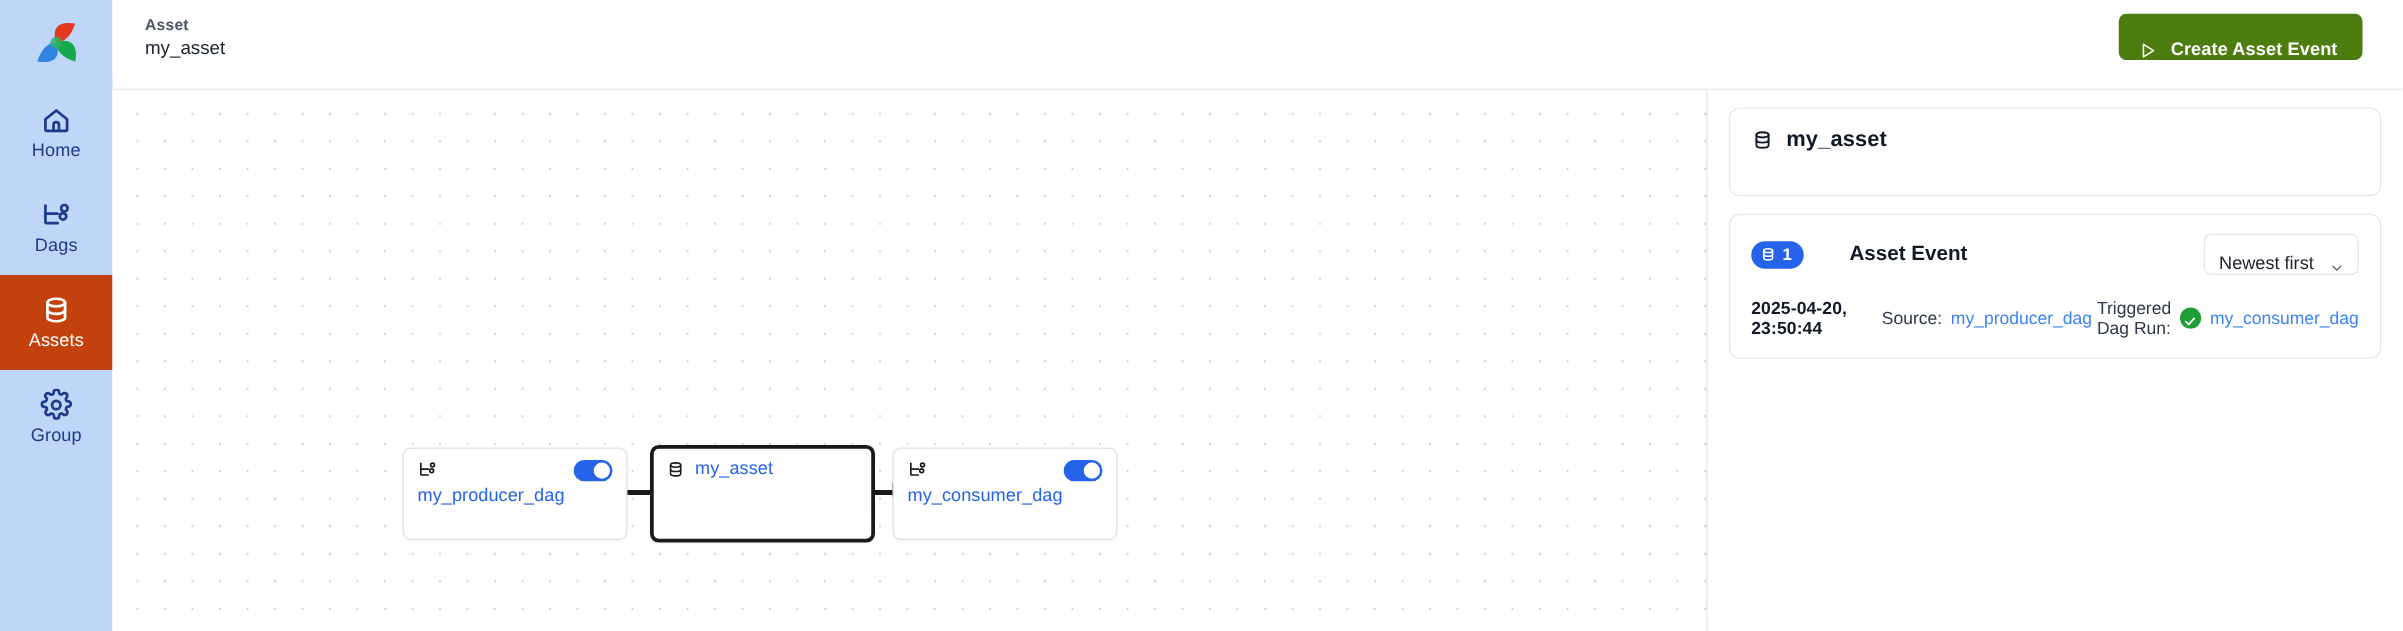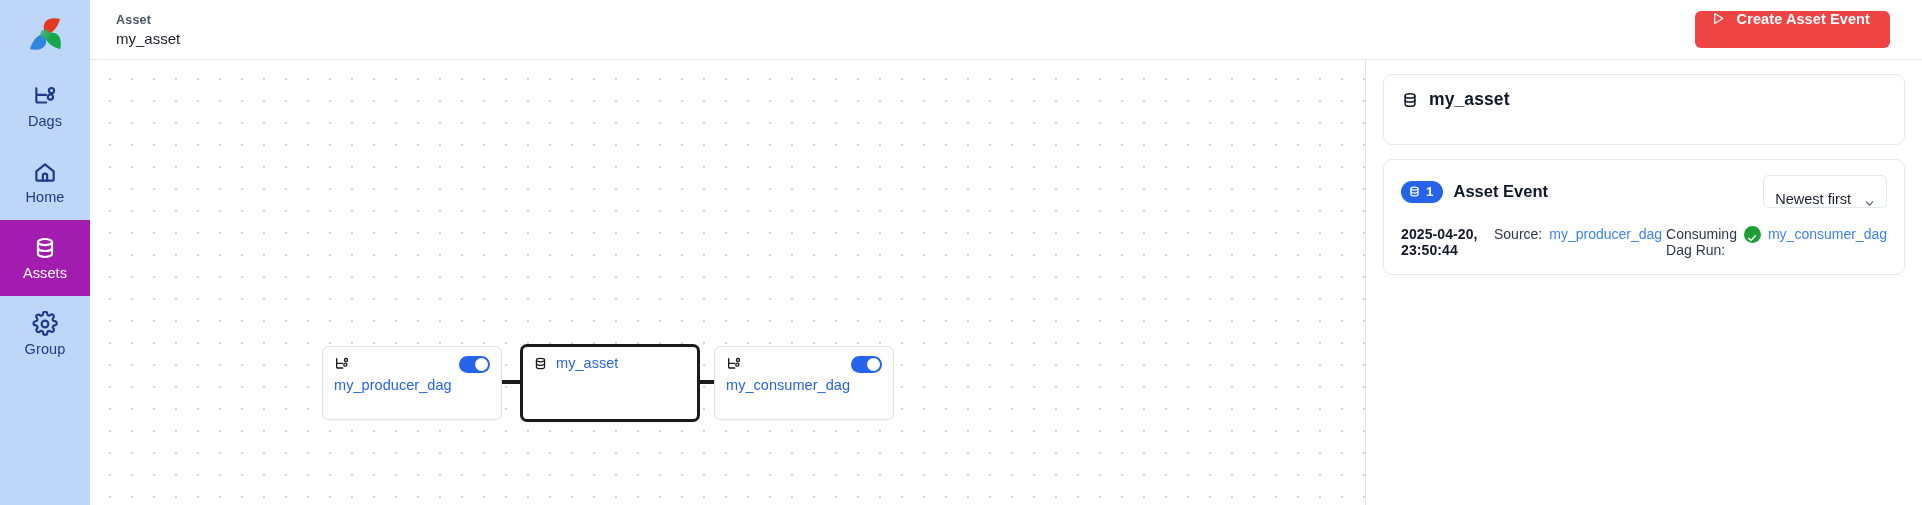--- a/index.html
+++ b/index.html
@@ -40,37 +40,38 @@
     height: 76px;
     display: flex;
     flex-direction: column;
     align-items: center;
     justify-content: center;
     gap: 5px;
     color: #1f3a8a;
     cursor: pointer;
   }
   .nav-item.active {
-    background: #a21caf;
+    background: #c2410c;
     color: #ffffff;
   }
   .nav-icon { width: 26px; height: 26px; display:block; }
   .nav-label {
     font-size: 14.5px;
     line-height: 1;
     font-weight: 400;
     letter-spacing: .1px;
   }
 
   
   .main {
     flex: 1 1 auto;
     display: flex;
     flex-direction: column;
     min-width: 0;
+    gap: 12px;
   }
 
   .topbar {
     height: 59px;
     flex: 0 0 59px;
     background: #ffffff;
     display: flex;
     align-items: center;
     padding: 0 30px 0 26px;
     position: relative;
@@ -86,27 +87,27 @@
     font-size: 15px;
     font-weight: 400;
     color: #1a202c;
   }
 
   .create-btn {
     position: absolute;
     right: 32px;
     top: 11px;
     height: 37px;
-    background: #ef4444;
+    background: #4d7c0f;
     color: #fff;
     border: none;
     border-radius: 6px;
     padding: 0 20px 0 16px;
     display: flex;
-    align-items: flex-start;
+    align-items: flex-end;
     gap: 11px;
     font-size: 14.5px;
     font-weight: 600;
     font-family: "Liberation Sans", sans-serif;
     cursor: pointer;
     letter-spacing: .1px;
   }
   .play-tri {
     width: 15px; height: 15px; display:block;
   }
@@ -299,20 +300,21 @@
     height: 22px;
     padding: 0 9px 0 7px;
     font-size: 13.5px;
     font-weight: 700;
   }
   .db-icon-white { width: 13px; height: 13px; display:block; }
   .events-title {
     font-size: 16.5px;
     font-weight: 700;
     color: #111827;
+    margin-left: 26px;
   }
   .sortsel {
     display: inline-flex;
     align-items: flex-end;
     gap: 13px;
     height: 33px;
     padding: 0 11px;
     border: 1px solid #e2e5e9;
     border-radius: 6px;
     background: #fff;
@@ -325,20 +327,21 @@
 
   .event-item { display: flex; flex-direction: row; gap: 4px; }
   .event-time {
     font-size: 14px;
     font-weight: 700;
     color: #111827;
     letter-spacing: .1px;
   }
   .event-row {
     display: flex;
+    align-items: center;
     gap: 7px;
     font-size: 14px;
     color: #2d3748;
   }
   .link {
     color: #3b82f6;
     cursor: pointer;
   }
   .statusdot {
     width: 17px; height: 17px;
@@ -359,42 +362,42 @@
   <nav class="sidebar">
 
     <div class="logo-wrap">
       <svg width="42" height="42" viewBox="0 0 100 100">
         <path d="M50 50 C 40 22, 55 8, 86 14 C 78 40, 64 50, 50 50 Z" fill="#e43921"></path>
         <path d="M50 50 C 78 40, 92 55, 86 86 C 60 78, 50 64, 50 50 Z" fill="#17b3c4"></path>
         <path d="M50 50 C 60 78, 45 92, 14 86 C 22 60, 36 50, 50 50 Z" fill="#2e86e0"></path>
         <path d="M50 50 C 22 60, 8 45, 14 14 C 40 22, 50 36, 50 50 Z" fill="#17a84b" transform="rotate(180 50 50)"></path>
         <circle cx="50" cy="50" r="11" fill="#2fb36b" opacity=".85"></circle>
       </svg>
+    </div>
+
+    <div class="nav-item">
+      <span class="nav-icon">
+        <svg viewBox="0 0 24 24" fill="none" stroke="currentColor" stroke-width="2" stroke-linecap="round" stroke-linejoin="round" width="26" height="26">
+          <path d="M4 11.5 L12 5 L20 11.5 V19 a1 1 0 0 1-1 1 H5 a1 1 0 0 1-1-1 Z"></path>
+          <path d="M10 20 v-4.5 a2 2 0 0 1 4 0 V20"></path>
+        </svg>
+      </span>
+      <span class="nav-label">Home</span>
     </div>
 
     <div class="nav-item">
       <span class="nav-icon">
         <svg viewBox="0 0 24 24" fill="none" stroke="currentColor" stroke-width="2" stroke-linecap="round" stroke-linejoin="round" width="26" height="26">
           <path d="M4 5 v12 a1 1 0 0 0 1 1 h8"></path>
           <path d="M5 11 h8"></path>
           <circle cx="18" cy="7" r="2.4"></circle>
           <circle cx="17" cy="13" r="2.4"></circle>
         </svg>
       </span>
       <span class="nav-label">Dags</span>
-    </div>
-
-    <div class="nav-item">
-      <span class="nav-icon">
-        <svg viewBox="0 0 24 24" fill="none" stroke="currentColor" stroke-width="2" stroke-linecap="round" stroke-linejoin="round" width="26" height="26">
-          <path d="M4 11.5 L12 5 L20 11.5 V19 a1 1 0 0 1-1 1 H5 a1 1 0 0 1-1-1 Z"></path>
-          <path d="M10 20 v-4.5 a2 2 0 0 1 4 0 V20"></path>
-        </svg>
-      </span>
-      <span class="nav-label">Home</span>
     </div>
 
     <div class="nav-item active">
       <span class="nav-icon">
         <svg viewBox="0 0 24 24" fill="none" stroke="currentColor" stroke-width="2" stroke-linecap="round" stroke-linejoin="round" width="26" height="26">
           <ellipse cx="12" cy="6.5" rx="6.5" ry="2.8"></ellipse>
           <path d="M5.5 6.5 v11 c0 1.55 2.9 2.8 6.5 2.8 s6.5-1.25 6.5-2.8 v-11"></path>
           <path d="M5.5 12 c0 1.55 2.9 2.8 6.5 2.8 s6.5-1.25 6.5-2.8"></path>
         </svg>
       </span>
@@ -529,21 +532,21 @@
 
           <div class="event-item">
             <div class="event-time">2025-04-20, 23:50:44</div>
 
             <div class="event-row">
               <span>Source:</span>
               <span class="link">my_producer_dag</span>
             </div>
 
             <div class="event-row">
-              <span>Consuming Dag Run:</span>
+              <span>Triggered Dag Run:</span>
               <span class="statusdot">
                 <span class="check">
                   <svg viewBox="0 0 24 24" fill="none" stroke="#ffffff" stroke-width="3.4" stroke-linecap="round" stroke-linejoin="round" width="10" height="10">
                     <path d="M4 12.5 L9.5 18 L20 6.5"></path>
                   </svg>
                 </span>
               </span>
               <span class="link">my_consumer_dag</span>
             </div>
           </div>

